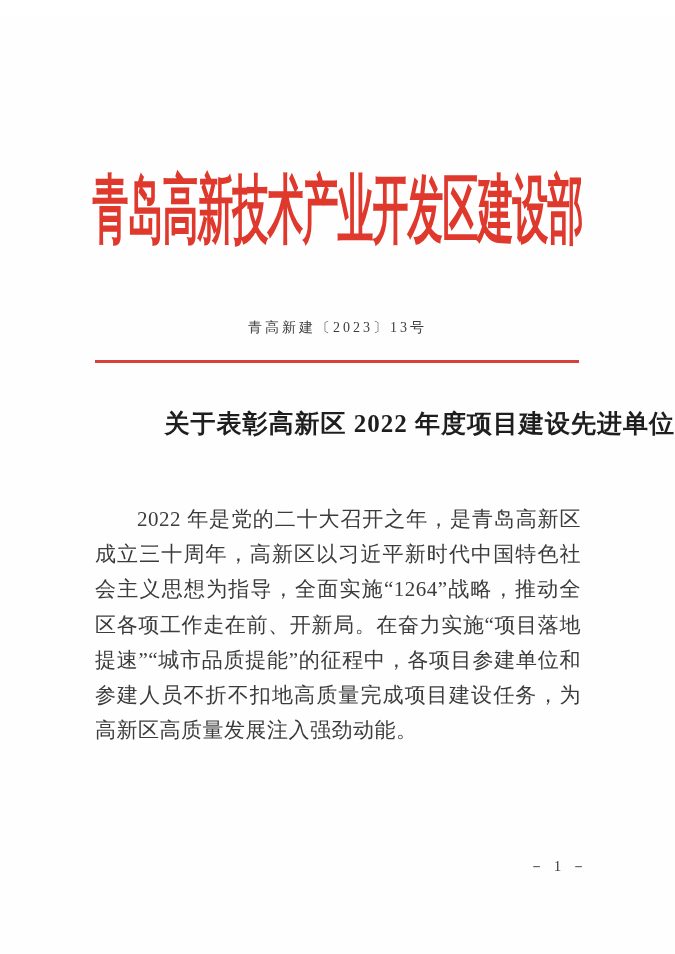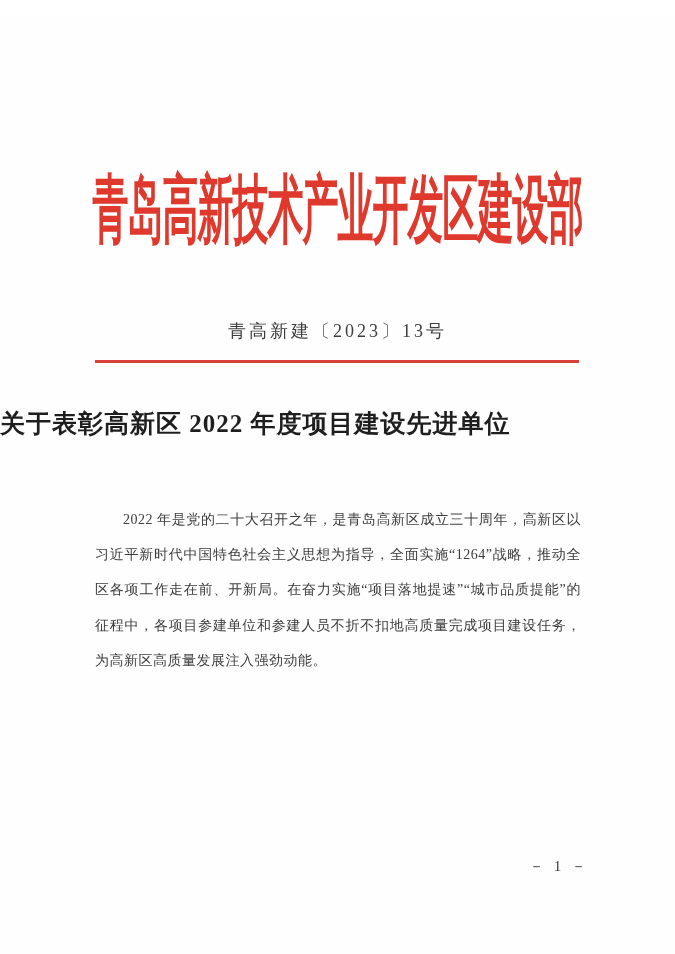--- a/index.html
+++ b/index.html
@@ -33,56 +33,56 @@
     transform: scaleY(2.08);
     transform-origin: center top;
   }
 
   .doc-number {
     position: absolute;
     top: 303px;
     left: 0;
     width: 100%;
     text-align: center;
-    font-size: 18px;
+    font-size: 14px;
     letter-spacing: 3px;
     color: #3d3d3d;
   }
 
   .red-line {
     position: absolute;
     top: 344px;
     left: 95px;
     width: 484px;
     height: 3px;
   }
 
   .doc-title {
     position: absolute;
     top: 391px;
     left: 0;
     width: 100%;
-    text-align: left;
+    text-align: right;
     font-weight: bold;
     font-size: 25px;
     line-height: 33px;
     color: #1e1e1e;
     letter-spacing: 1px;
   }
 
   .body-text {
     position: absolute;
     top: 486px;
     left: 95px;
     width: 486px;
     color: #3c3c3c;
   }
 
   .body-text p {
-    font-size: 14px;
+    font-size: 21px;
     line-height: 35.2px;
     text-align: justify;
     text-justify: inter-ideograph;
     text-indent: 2em;
     letter-spacing: 0.5px;
   }
 
   .page-number {
     position: absolute;
     top: 841px;

